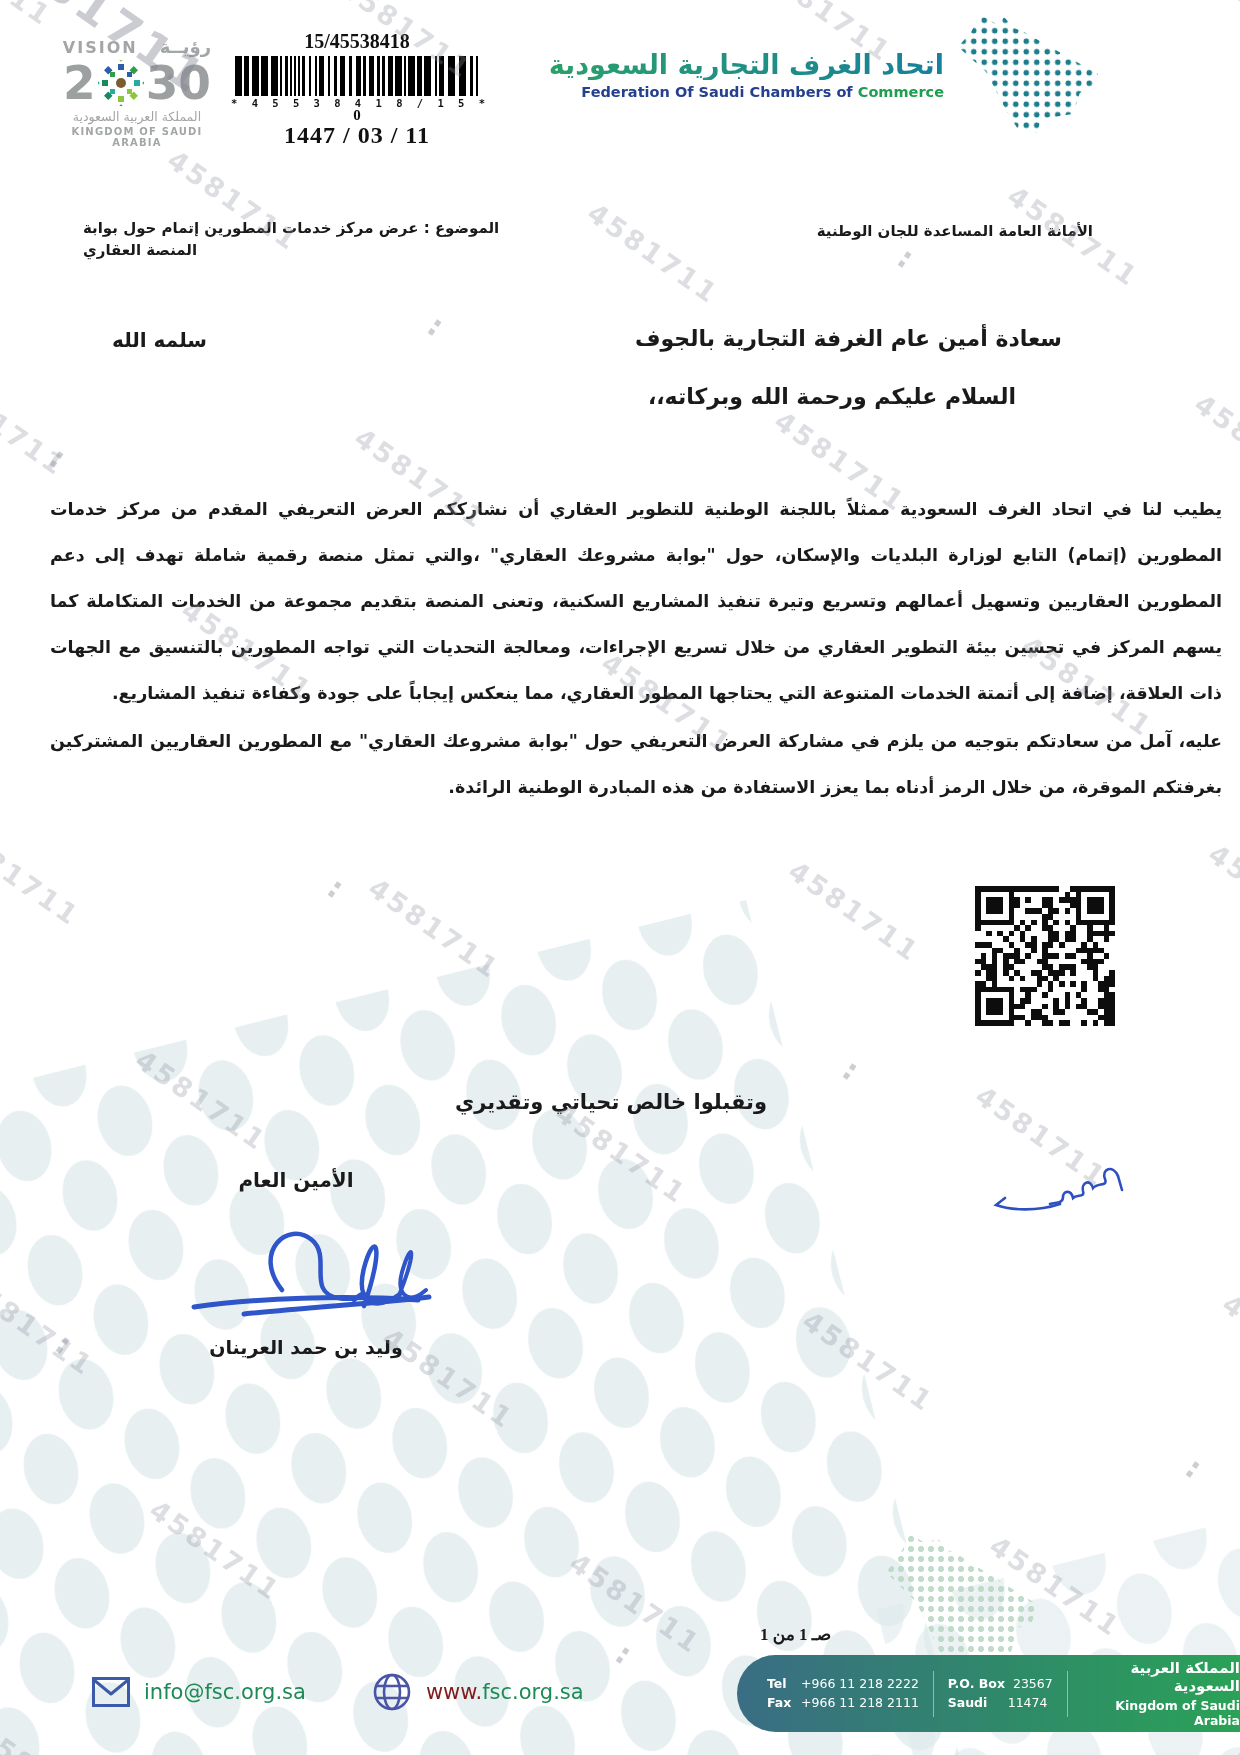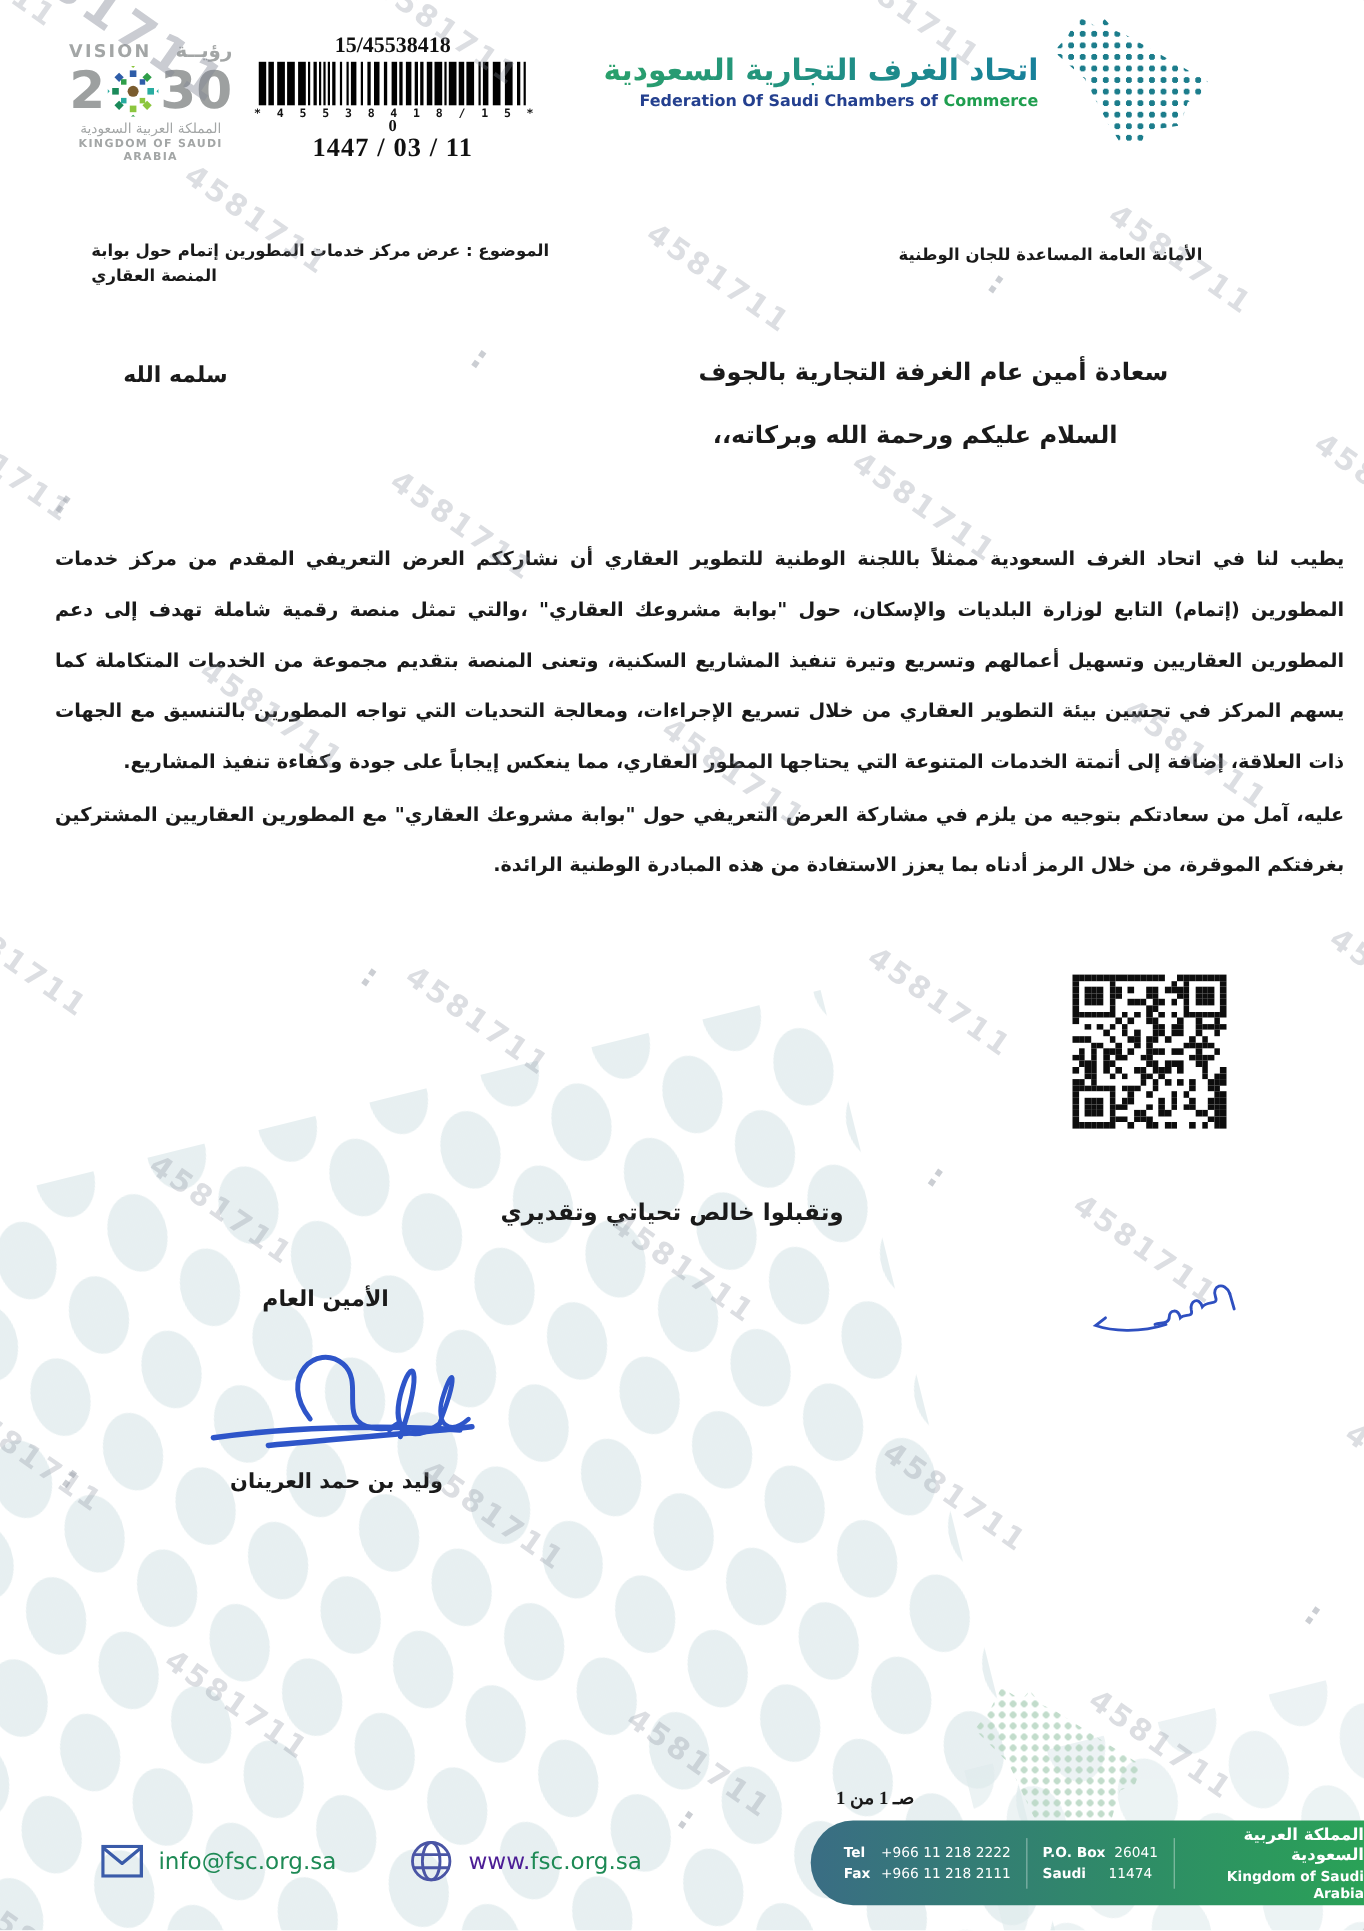--- a/index.html
+++ b/index.html
@@ -78,21 +78,21 @@
   .note-svg{left:968px;top:1160px;}
   .sig-title{left:208px;top:1168px;width:176px;text-align:center;font-size:20px;font-weight:bold;}
   .sig-svg{left:186px;top:1210px;}
   .sig-name{left:182px;top:1336px;width:248px;text-align:center;font-size:19px;font-weight:bold;}
 
   
   .page-num{left:760px;top:1624px;font-size:17px;font-weight:bold;font-family:"Liberation Serif",serif;}
   .footer-contacts{left:92px;top:1672px;display:flex;align-items:center;gap:14px;}
   .fc-email{font-size:21px;color:#1e8a55;margin-right:52px;}
   .fc-www{font-size:21px;}
-  .fc-www .w1{color:#4c1d95;}
+  .fc-www .w1{color:#7f1d1d;}
   .fc-www .w2{color:#1e8a55;}
 
   .footer-bar{left:737px;top:1655px;width:503px;height:77px;z-index:2;
     background:linear-gradient(90deg,#3a6d84 0%,#2f8a68 55%,#2aa257 100%);
     border-radius:40px 0 0 40px;display:flex;align-items:center;color:#fff;
     padding-left:30px;box-sizing:border-box;gap:14px;}
   .fb-col{display:flex;flex-direction:column;gap:3px;font-size:12.5px;line-height:1.25;}
   .fb-row{display:flex;gap:8px;white-space:nowrap;}
   .fb-label{font-weight:bold;min-width:26px;}
   .fb-label2{font-weight:bold;min-width:52px;}
@@ -932,21 +932,21 @@
       </div>
       <div class="fb-row">
         <span class="fb-label">Fax</span>
         <span>+966 11 218 2111</span>
       </div>
     </div>
     <div class="fb-sep"></div>
     <div class="fb-col">
       <div class="fb-row">
         <span class="fb-label2">P.O. Box</span>
-        <span>26041</span>
+        <span>23567</span>
       </div>
       <div class="fb-row">
         <span class="fb-label2">Saudi</span>
         <span>11474</span>
       </div>
     </div>
     <div class="fb-sep"></div>
     <div class="fb-country">
       <div class="c-ar" dir="rtl">المملكة العربية السعودية</div>
       <div class="c-en">Kingdom of Saudi Arabia</div>

